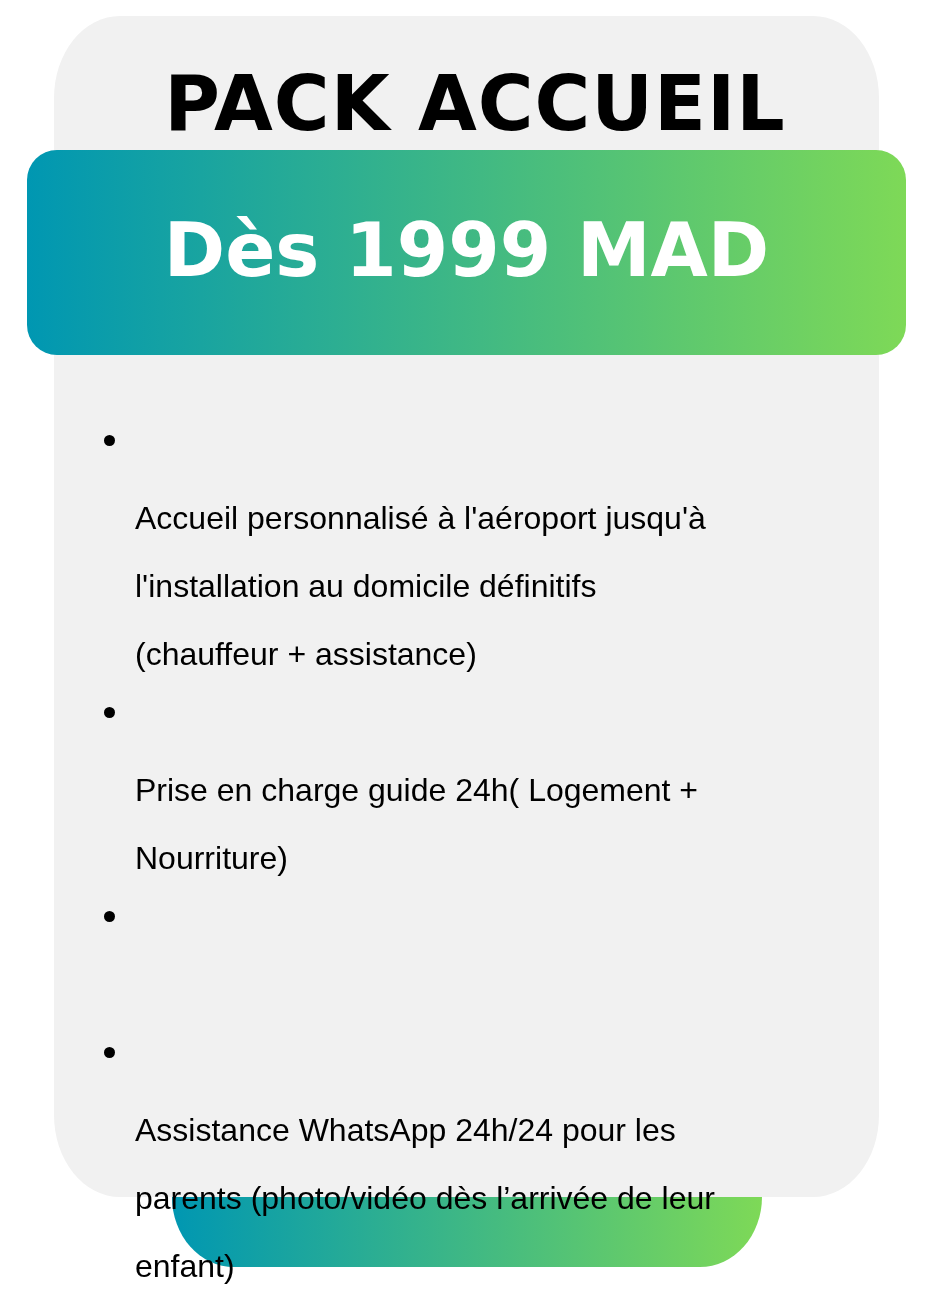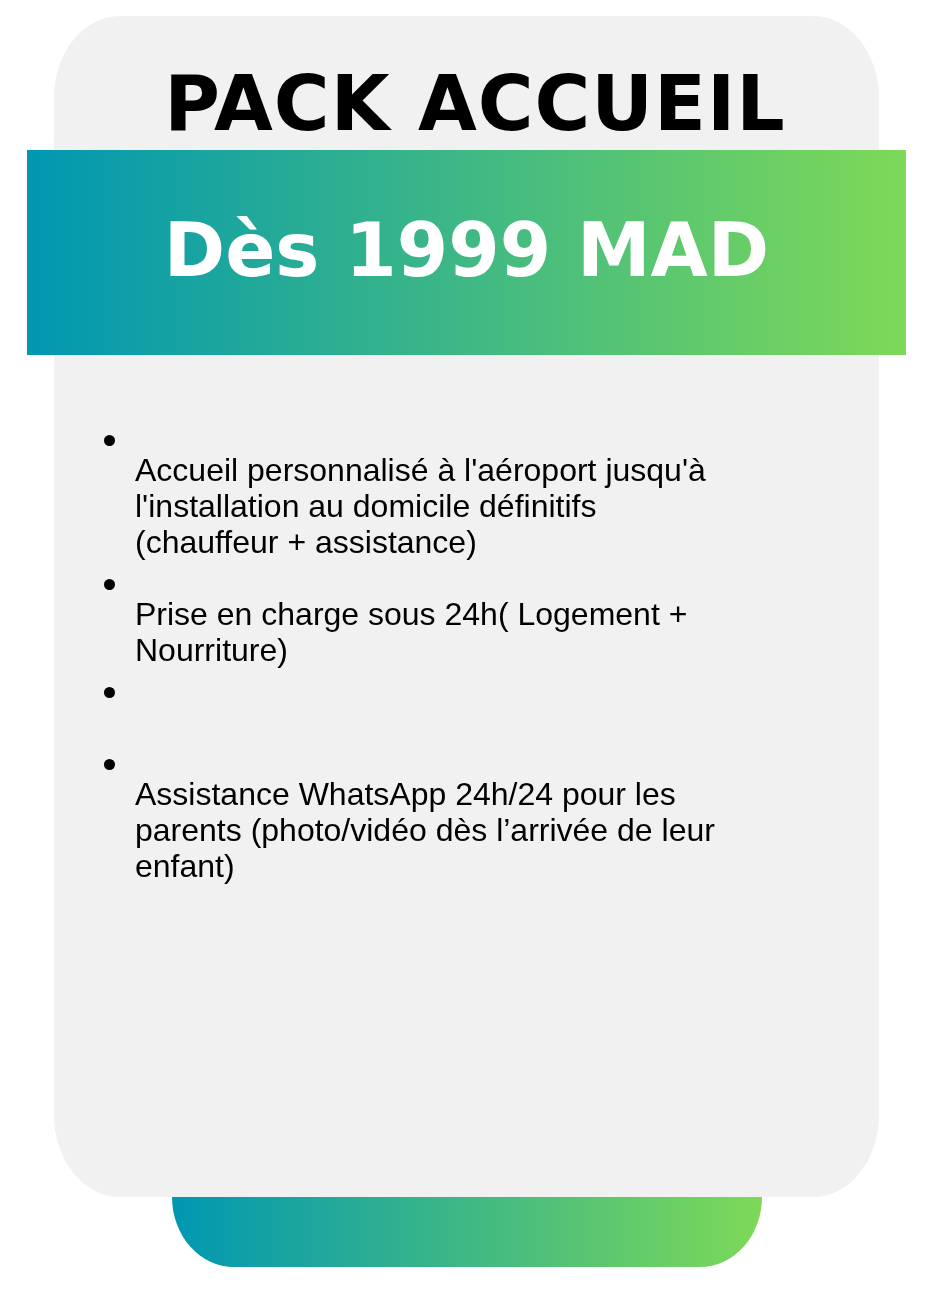--- a/index.html
+++ b/index.html
@@ -46,20 +46,21 @@
       letter-spacing: 1px;
       margin: 8px;
     }
     .banner {
       position: absolute;
       left: 27px;
       top: 150px;
       width: 879px;
       height: 205px;
       background: linear-gradient(90deg, #0097B2 0%, #7ED957 100%);
+      border-radius: 30px;
     }
     .price {
       position: absolute;
       left: 0;
       top: 0;
       width: 100%;
       height: 100%;
       display: flex;
       align-items: center;
       justify-content: center;
@@ -79,21 +80,21 @@
       width: 760px;
       margin: 0;
       padding: 0;
       list-style: none;
     }
     .features li {
       position: relative;
       padding-left: 35px;
       font-family: "Liberation Sans", sans-serif;
       font-size: 32px;
-      line-height: 36px;
+      line-height: 68px;
       color: #000000;
       white-space: pre-line;
     }
     .features li .bullet {
       position: absolute;
       left: 4px;
       top: 19px;
       width: 11px;
       height: 11px;
       border-radius: 50%;
@@ -113,21 +114,21 @@
   <h2 class="price">Dès 1999 MAD</h2>
 </div>
 
 <ul class="features">
   <li>
     <span class="bullet"></span><span>Accueil personnalisé à l'aéroport jusqu'à
 l'installation au domicile définitifs
 (chauffeur + assistance)</span>
   </li>
   <li>
-    <span class="bullet"></span><span>Prise en charge sous 24h( Logement +
+    <span class="bullet"></span><span>Prise en charge guide 24h( Logement +
 Nourriture)</span>
   </li>
   <li>
     <span class="bullet"></span>
   </li>
   <li>
     <span class="bullet"></span><span>Assistance WhatsApp 24h/24 pour les
 parents (photo/vidéo dès l’arrivée de leur
 enfant)</span>
   </li>

